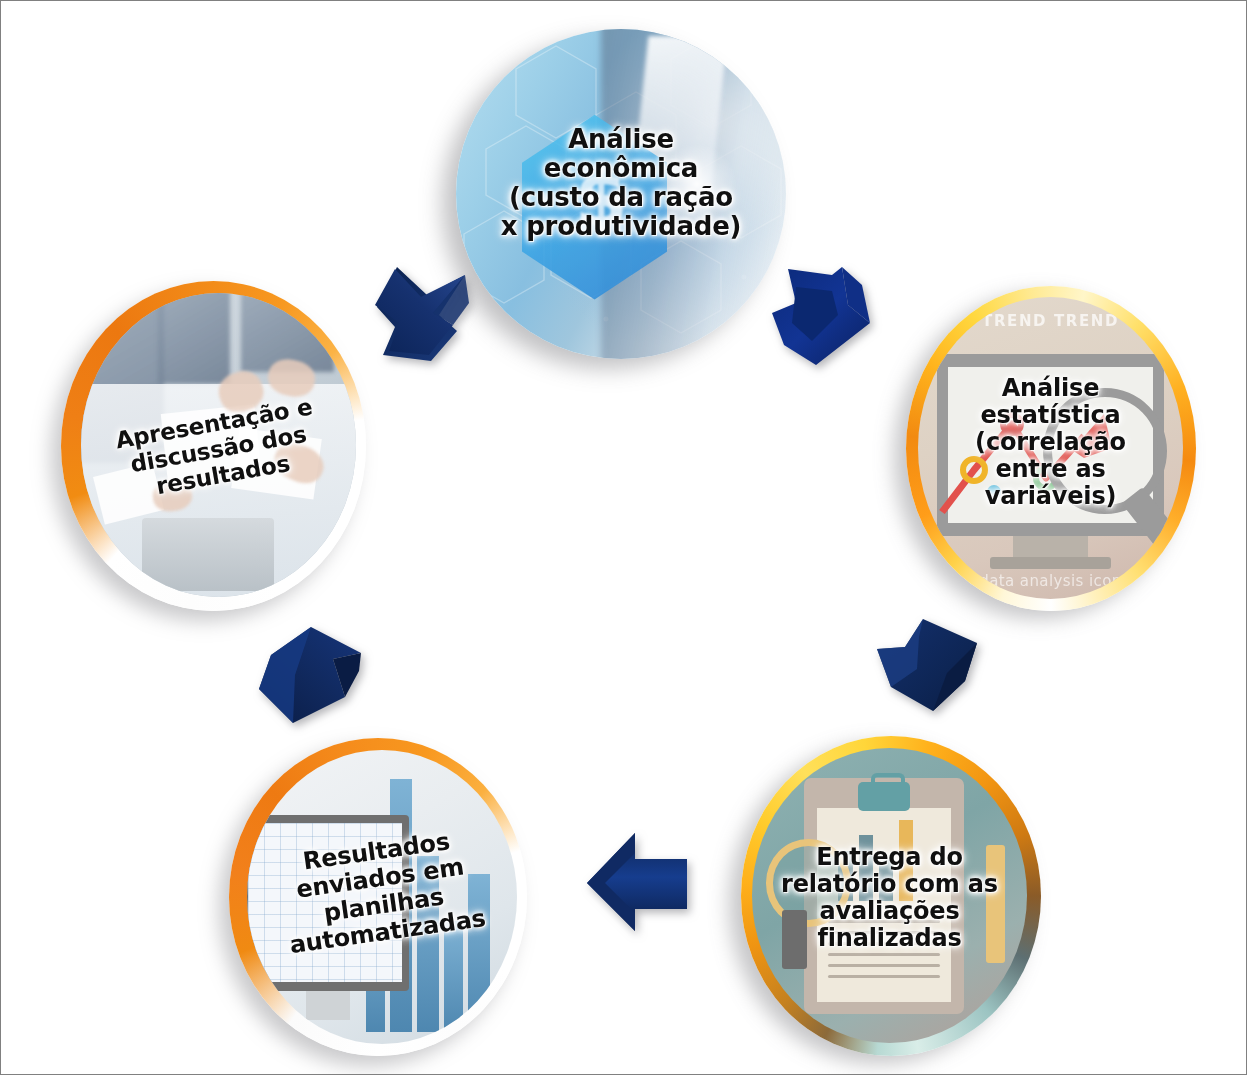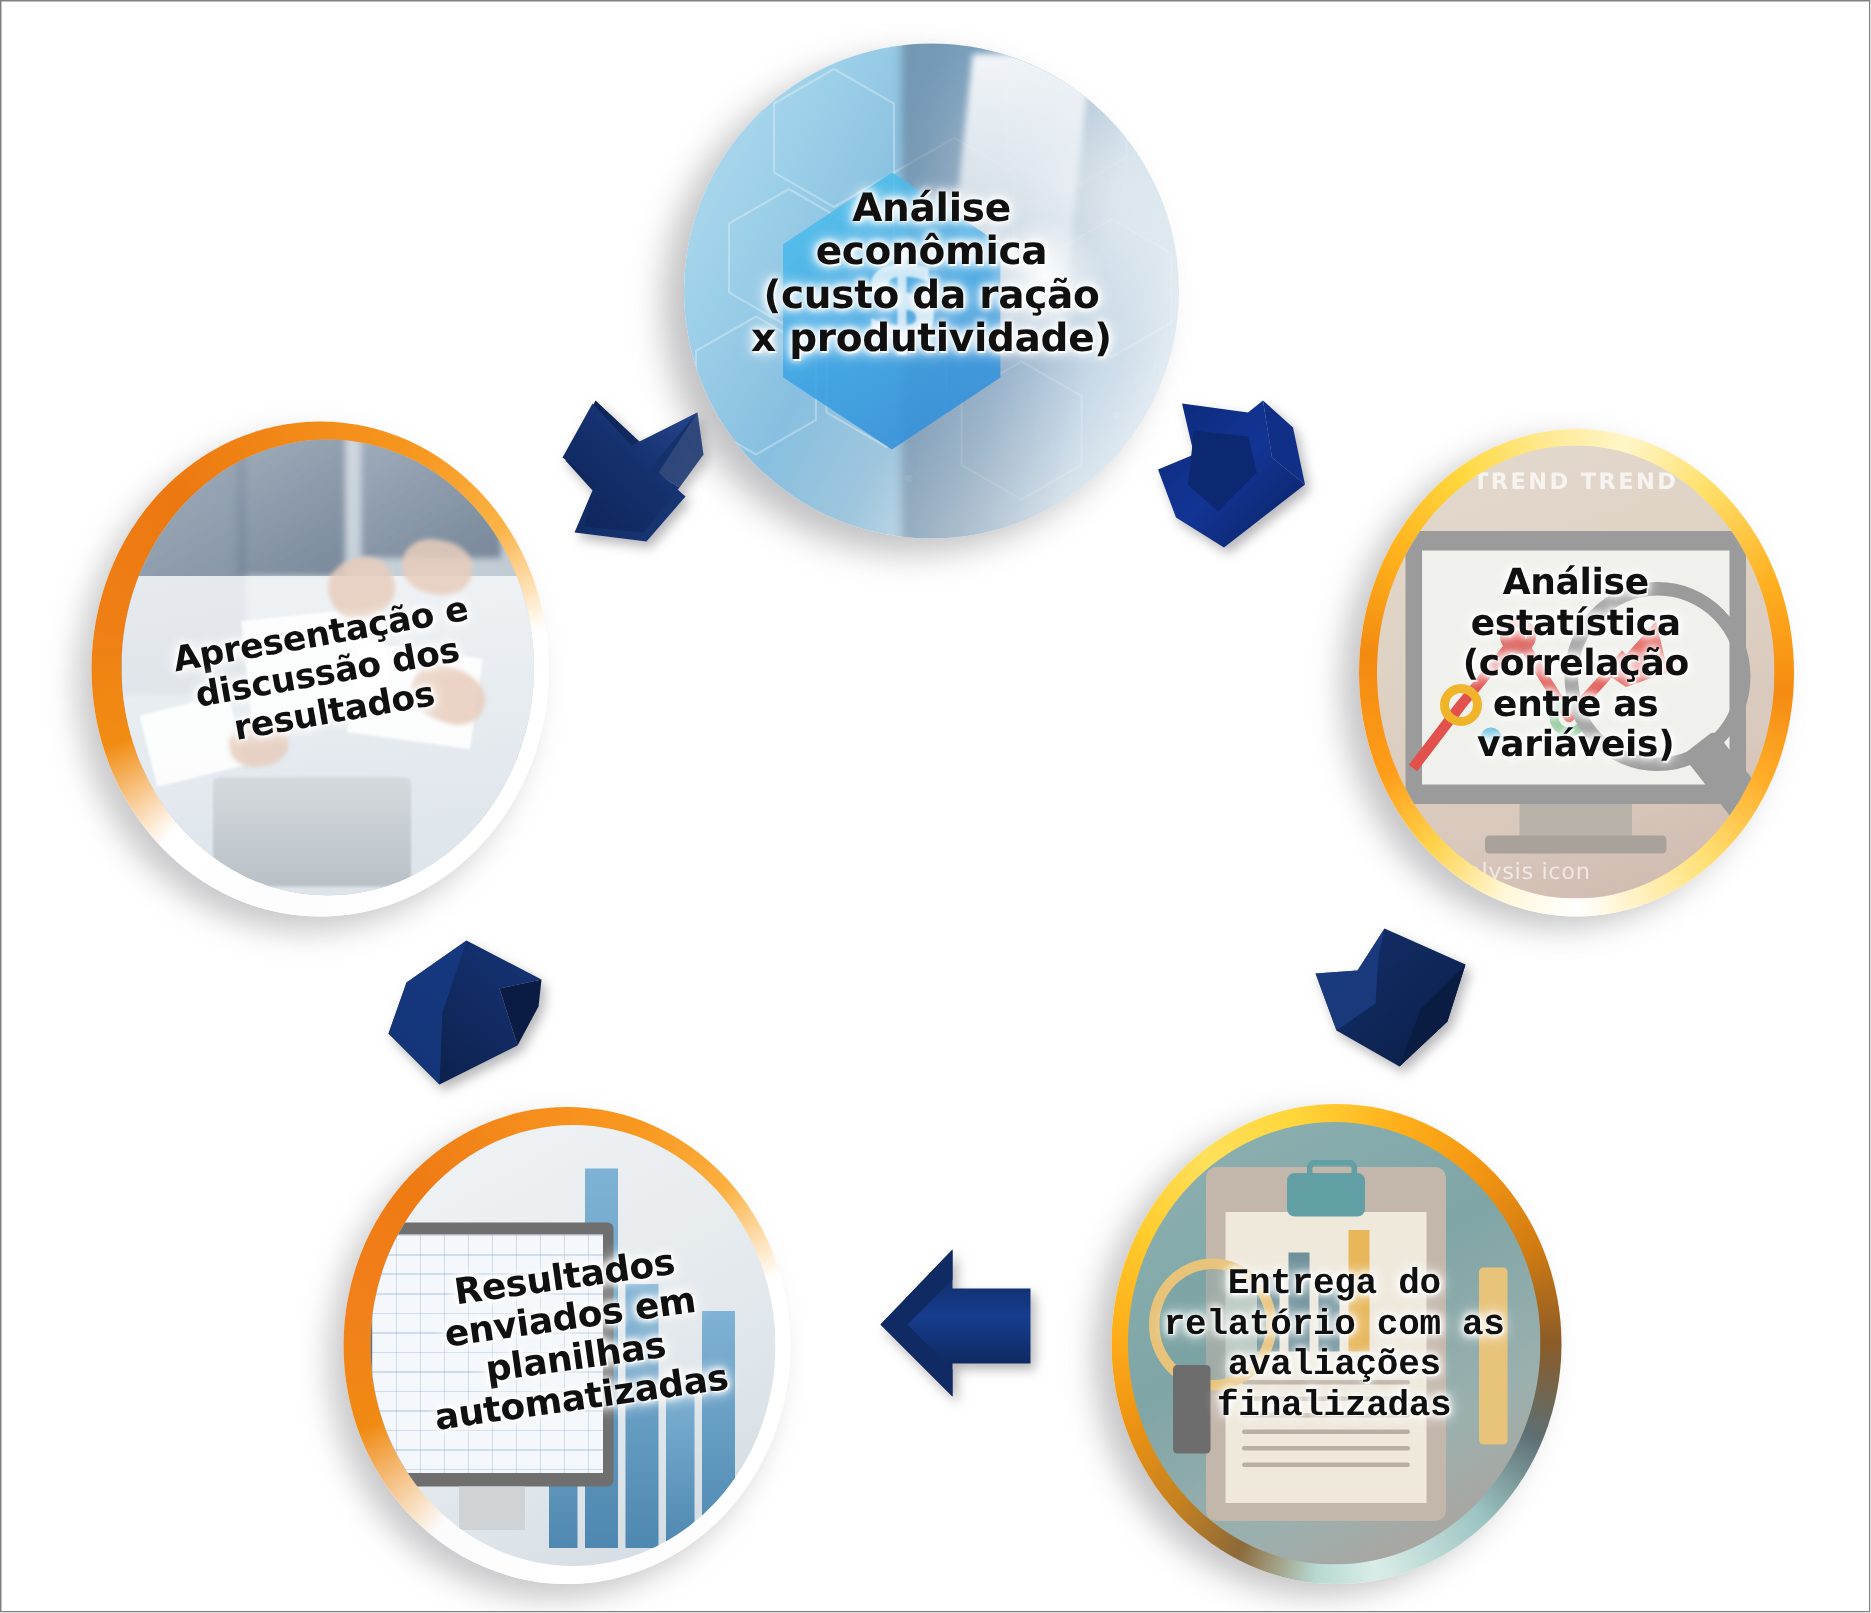--- a/index.html
+++ b/index.html
@@ -115,21 +115,21 @@
   .mon-base{
     position:absolute;left:27%;top:86%;width:46%;height:4%;
     background:#a8a29a;border-radius:3px;
   }
   .growth-text{
     position:absolute;left:0;right:0;top:5%;text-align:center;
     font-size:15px;font-weight:bold;letter-spacing:1.6px;
     color:rgba(255,255,255,.72);
   }
   .data-text{
-    position:absolute;left:0;right:0;bottom:3%;text-align:left;
+    position:absolute;left:0;right:0;bottom:3%;text-align:center;
     font-size:15px;color:rgba(255,255,255,.62);letter-spacing:.4px;
   }
   .magnifier{
     position:absolute;right:6%;top:30%;width:40%;height:36%;
     border:9px solid #9b9b9b;border-radius:50%;
   }
   .mag-handle{
     position:absolute;right:5%;top:63%;width:10%;height:26%;
     background:#9b9b9b;transform:rotate(-38deg);border-radius:4px;
   }
@@ -143,21 +143,21 @@
   .rim-gold2{
     position:absolute;inset:0;border-radius:50%;
     background:
       conic-gradient(from 170deg,
         #d9ede8 0deg, #b7d9d3 15deg, #8c6a3a 35deg, #c5811f 55deg,
         #ef9412 80deg, #ffb01b 105deg, #ffcc2c 130deg, #ffe05a 155deg,
         #ffd63a 180deg, #ffb01b 205deg, #f29512 230deg, #cf7a12 255deg,
         #8a5b28 280deg, #5d6f72 305deg, #9cc4c2 330deg, #d9ede8 360deg);
     box-shadow: -12px 8px 20px rgba(120,120,125,.42);
   }
-  #n-report .disc{inset:12px 14px 13px 11px;font-family:Liberation Mono, monospace;}
+  #n-report .disc{inset:12px 14px 13px 11px;}
   .report-bg{
     position:absolute;inset:0;
     background:linear-gradient(150deg,#8fb2b2 0%,#7fa5a6 42%,#9bb0ae 72%,#b59e97 100%);
   }
   .clipboard{
     position:absolute;left:19%;top:10%;width:58%;height:80%;
     background:#c3b6ab;border-radius:7px;
   }
   .clip-top{
     position:absolute;left:34%;top:2%;width:32%;height:12%;

